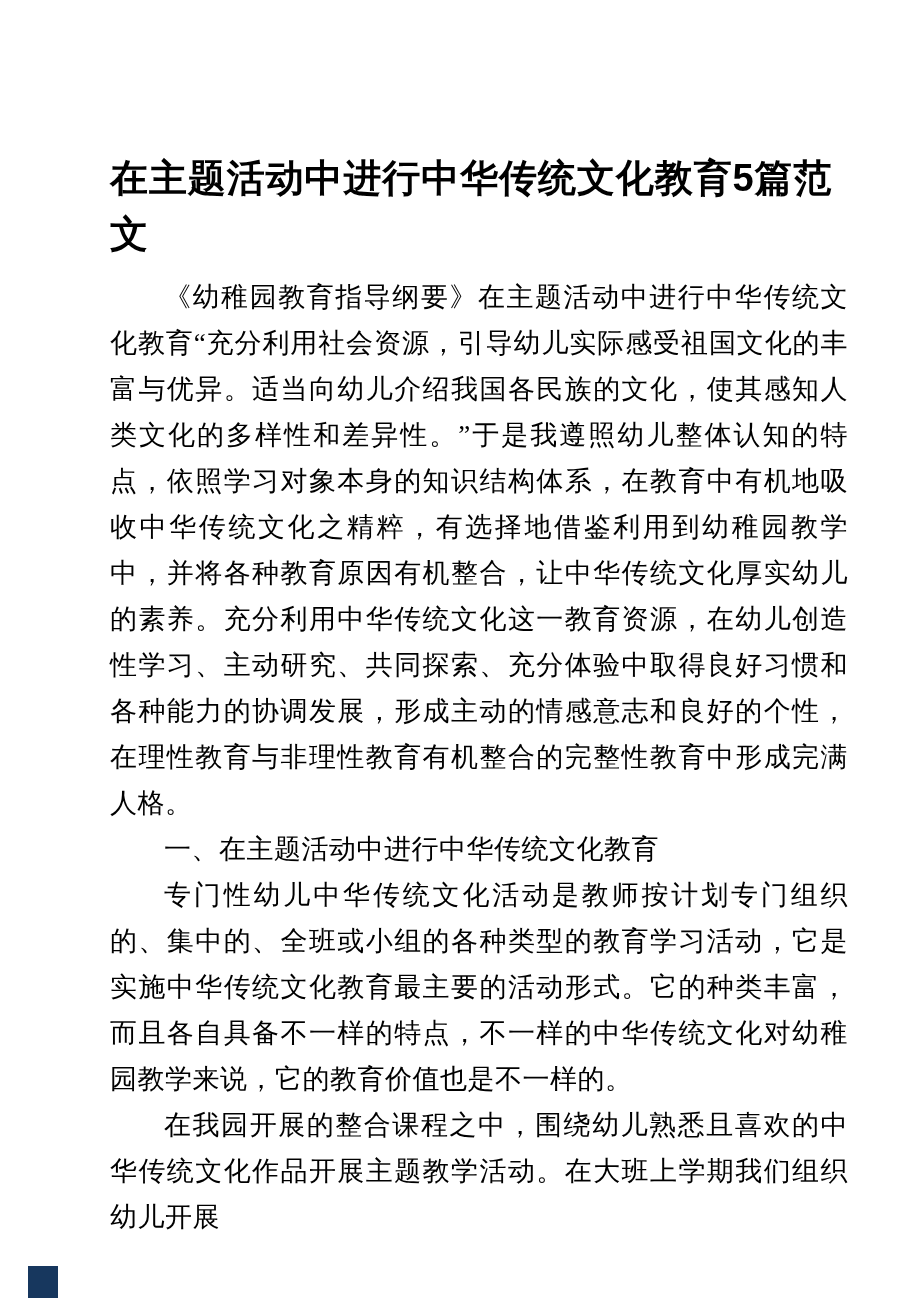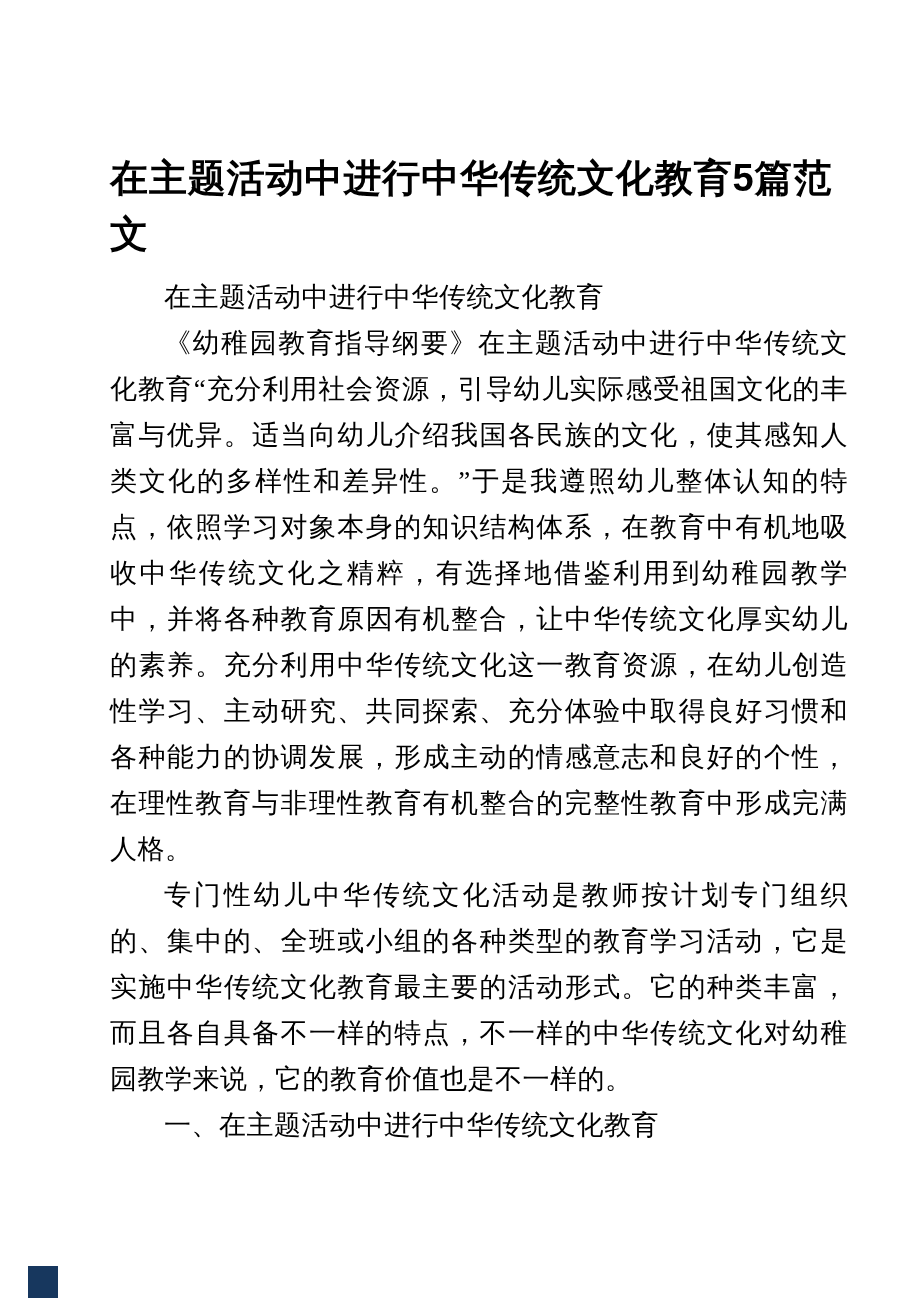--- a/index.html
+++ b/index.html
@@ -53,20 +53,20 @@
     height: 32px;
   }
 </style>
 </head>
 <body>
 
 <div class="page">
   <h1 class="doc-title">在主题活动中进行中华传统文化教育5篇范文</h1>
 
   <div class="doc-body">
-    <p>在主题活动中进行中华传统文化教育</p>
     <p>《幼稚园教育指导纲要》在主题活动中进行中华传统文化教育“充分利用社会资源，引导幼儿实际感受祖国文化的丰富与优异。适当向幼儿介绍我国各民族的文化，使其感知人类文化的多样性和差异性。”于是我遵照幼儿整体认知的特点，依照学习对象本身的知识结构体系，在教育中有机地吸收中华传统文化之精粹，有选择地借鉴利用到幼稚园教学中，并将各种教育原因有机整合，让中华传统文化厚实幼儿的素养。充分利用中华传统文化这一教育资源，在幼儿创造性学习、主动研究、共同探索、充分体验中取得良好习惯和各种能力的协调发展，形成主动的情感意志和良好的个性，在理性教育与非理性教育有机整合的完整性教育中形成完满人格。</p>
+    <p>一、在主题活动中进行中华传统文化教育</p>
     <p>专门性幼儿中华传统文化活动是教师按计划专门组织的、集中的、全班或小组的各种类型的教育学习活动，它是实施中华传统文化教育最主要的活动形式。它的种类丰富，而且各自具备不一样的特点，不一样的中华传统文化对幼稚园教学来说，它的教育价值也是不一样的。</p>
-    <p>一、在主题活动中进行中华传统文化教育</p>
+    <p>在我园开展的整合课程之中，围绕幼儿熟悉且喜欢的中华传统文化作品开展主题教学活动。在大班上学期我们组织幼儿开展</p>
   </div>
 </div>
 
 <div class="corner-marker" style="background-color: rgb(23, 55, 94);"></div>
 
 </body></html>

